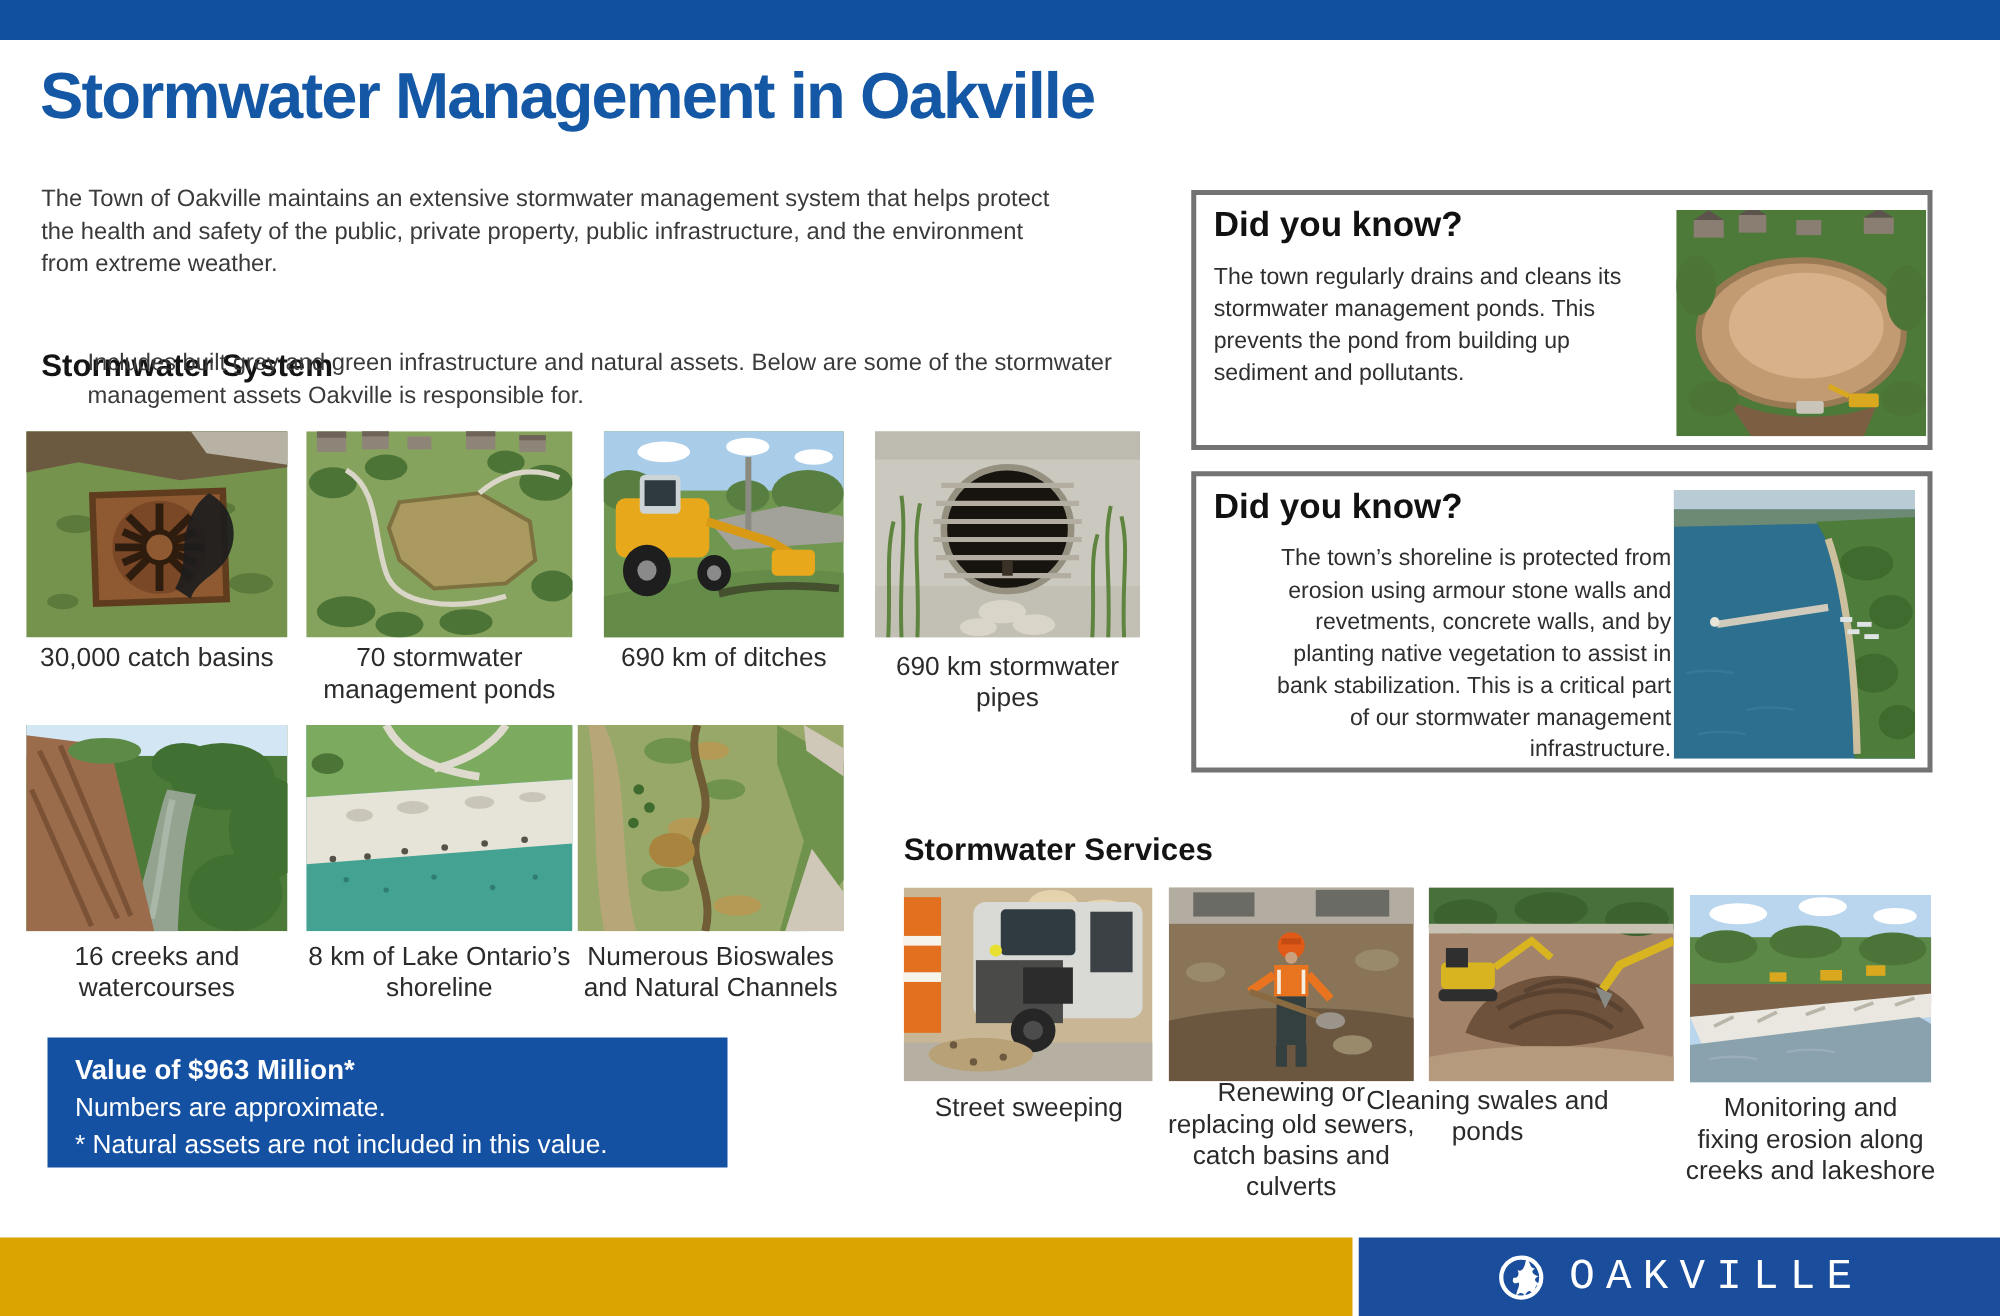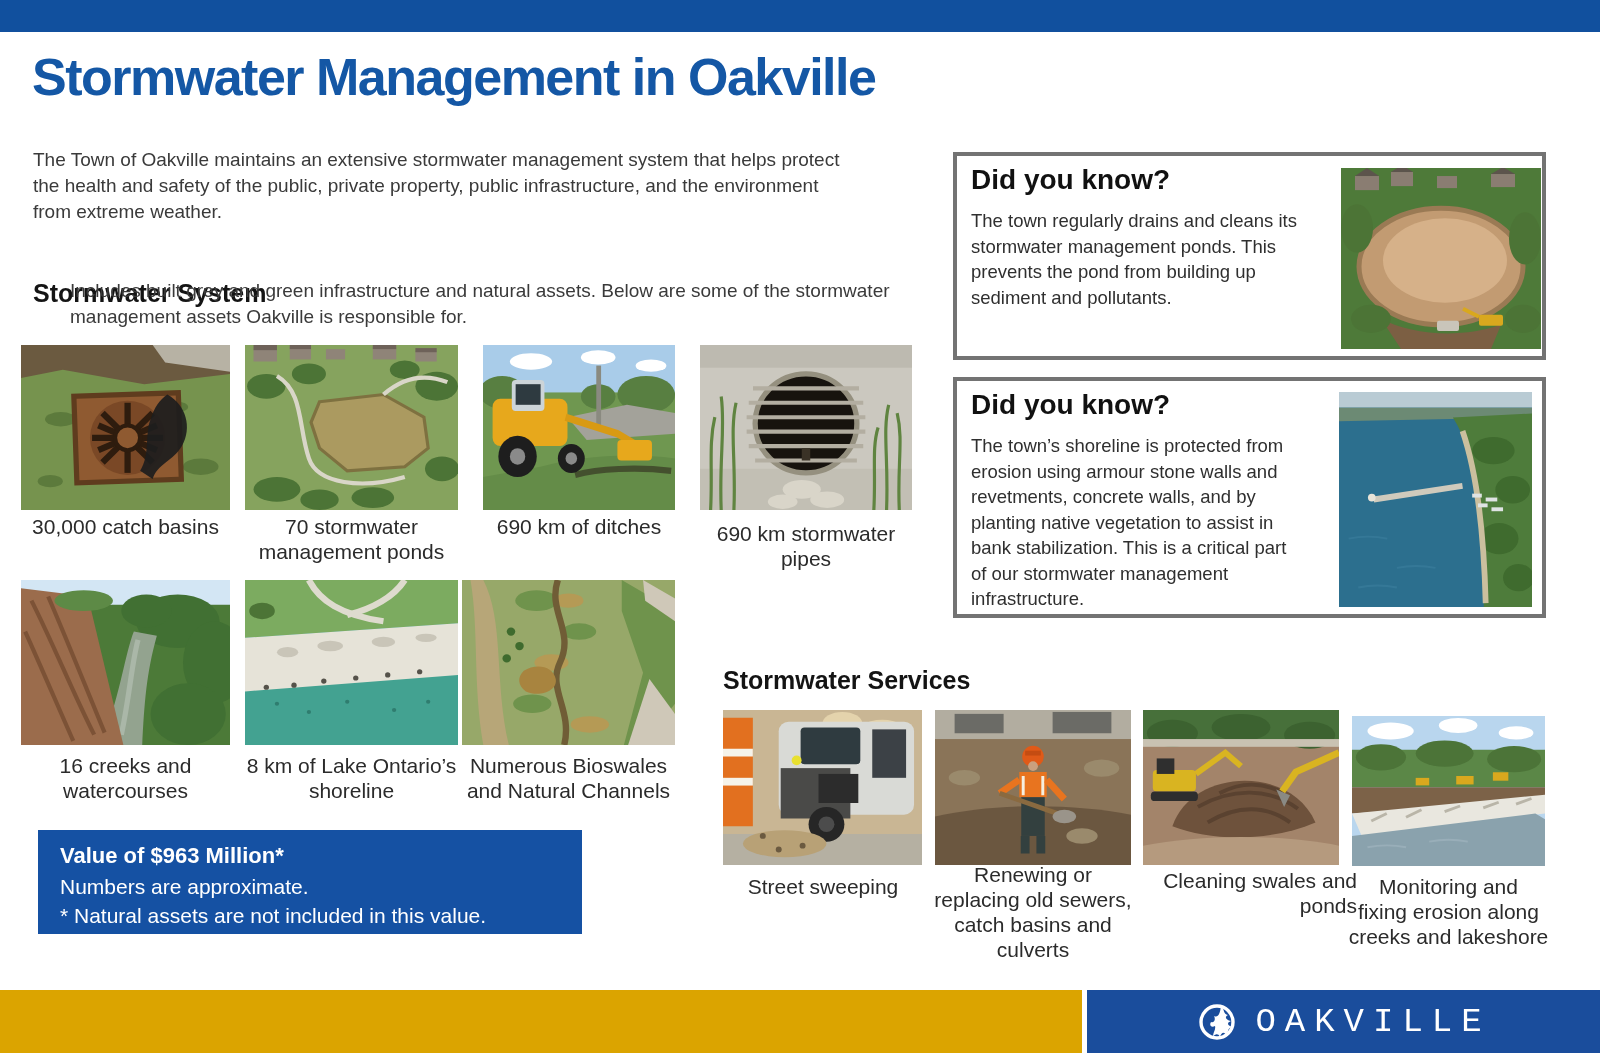--- a/index.html
+++ b/index.html
@@ -300,21 +300,21 @@
         </g>
         <rect x="138" y="146" width="24" height="11" rx="2" fill="#d9a81e"></rect>
         <path d="M138 148 L122 140" stroke="#d9a81e" stroke-width="4" fill="none"></path>
         <rect x="96" y="152" width="22" height="10" rx="2" fill="#c9c5ba"></rect>
       </svg>
     </span>
   </div>
 
   <div class="dyk" style="left:953px;top:377px;width:593px;height:241px;">
     <div class="dyk-title">Did you know?</div>
-    <div class="dyk-body" style="width:366px;">The town’s shoreline is protected from
+    <div class="dyk-body" style="width:366px;text-align:right;">The town’s shoreline is protected from
 erosion using armour stone walls and
 revetments, concrete walls, and by
 planting native vegetation to assist in
 bank stabilization. This is a critical part
 of our stormwater management
 infrastructure.</div>
     <span class="ph" style="left:382px;top:11px;width:193px;height:215px;">
       <svg viewBox="0 0 200 220" preserveAspectRatio="none" aria-hidden="true">
         <rect width="200" height="220" fill="#2c6f8e"></rect>
         <rect width="200" height="16" fill="#b9cbd4"></rect>
@@ -461,21 +461,21 @@
           <path d="M80 134 Q100 130 120 134"></path>
       </g>
     </svg>
   </span>
 
   <div class="cap" style="left:703px;top:874px;width:240px;">Street sweeping</div>
   <div class="cap" style="left:925px;top:862px;width:216px;">Renewing or
 replacing old sewers,
 catch basins and
 culverts</div>
-  <div class="cap" style="left:1141px;top:868px;width:216px;text-align:right;">Cleaning swales and
+  <div class="cap" style="left:1082px;top:868px;width:216px;">Cleaning swales and
 ponds</div>
   <div class="cap" style="left:1342px;top:874px;width:213px;">Monitoring and
 fixing erosion along
 creeks and lakeshore</div>
 
   <div class="abs footer-gold"></div>
   <div class="abs footer-blue">
     <svg width="46" height="46" viewBox="0 0 46 46" aria-hidden="true">
       <circle cx="21" cy="23" r="16" fill="none" stroke="#ffffff" stroke-width="3.4"></circle>
       <path fill="#1A4D9C" d="M22 4h14v38H22z" opacity="0"></path>

